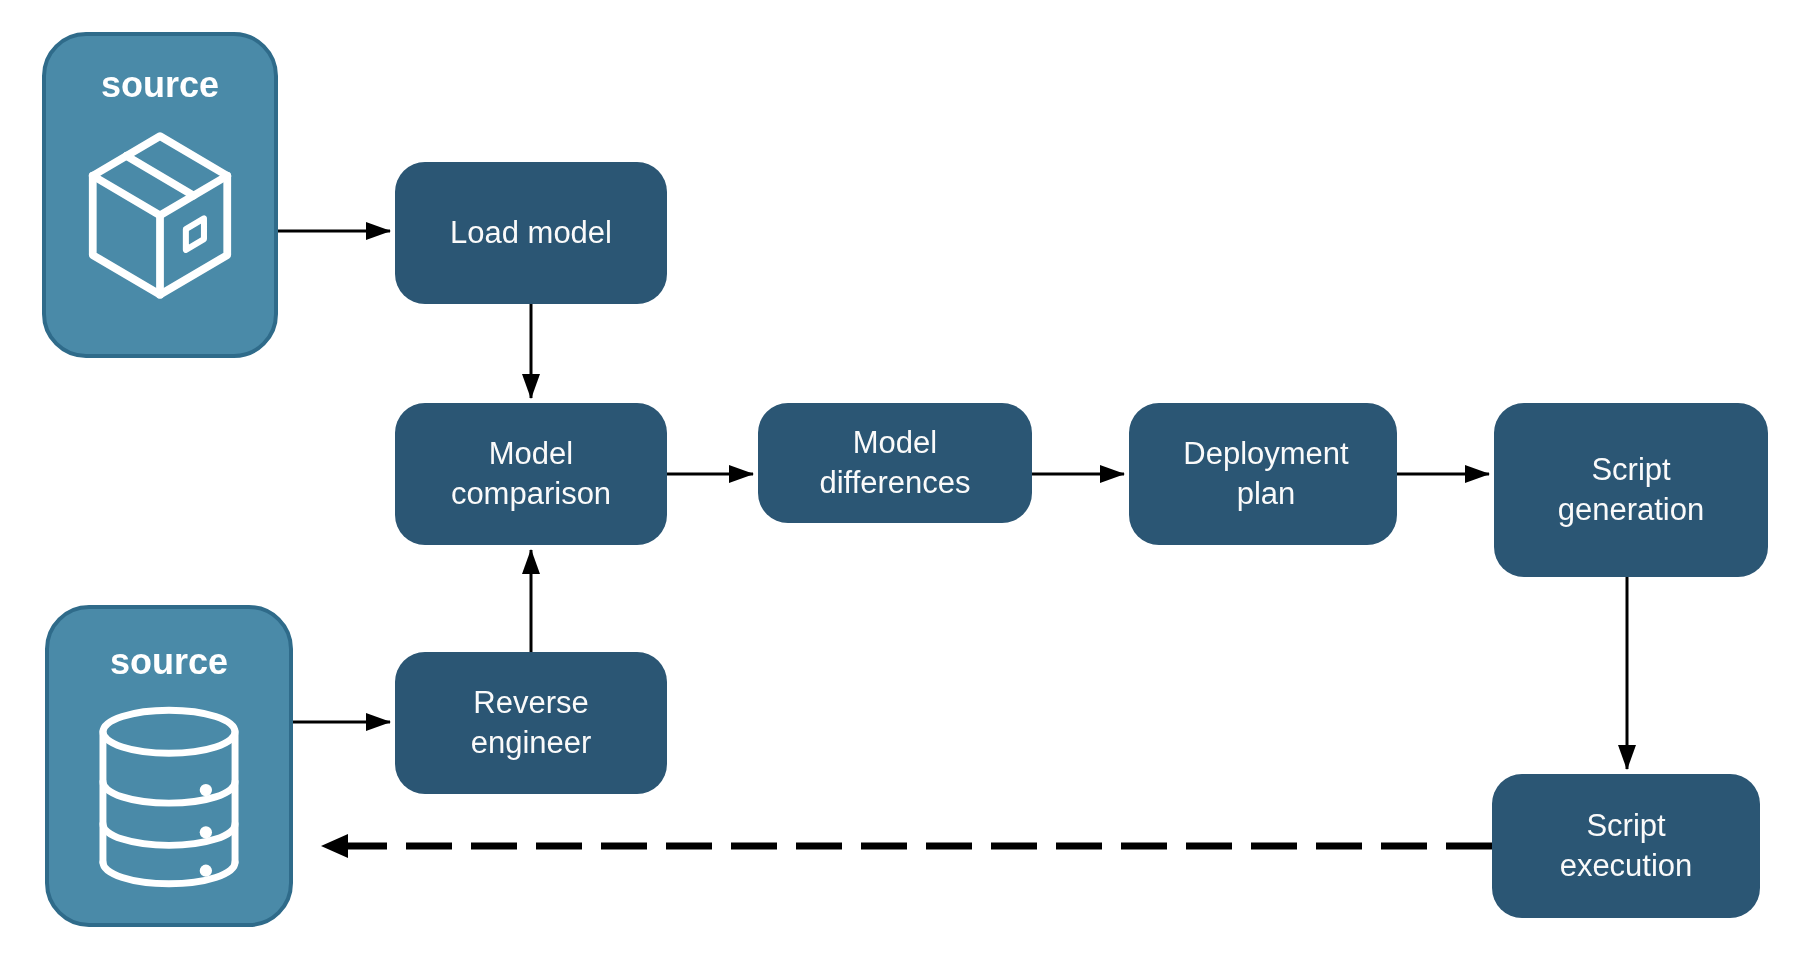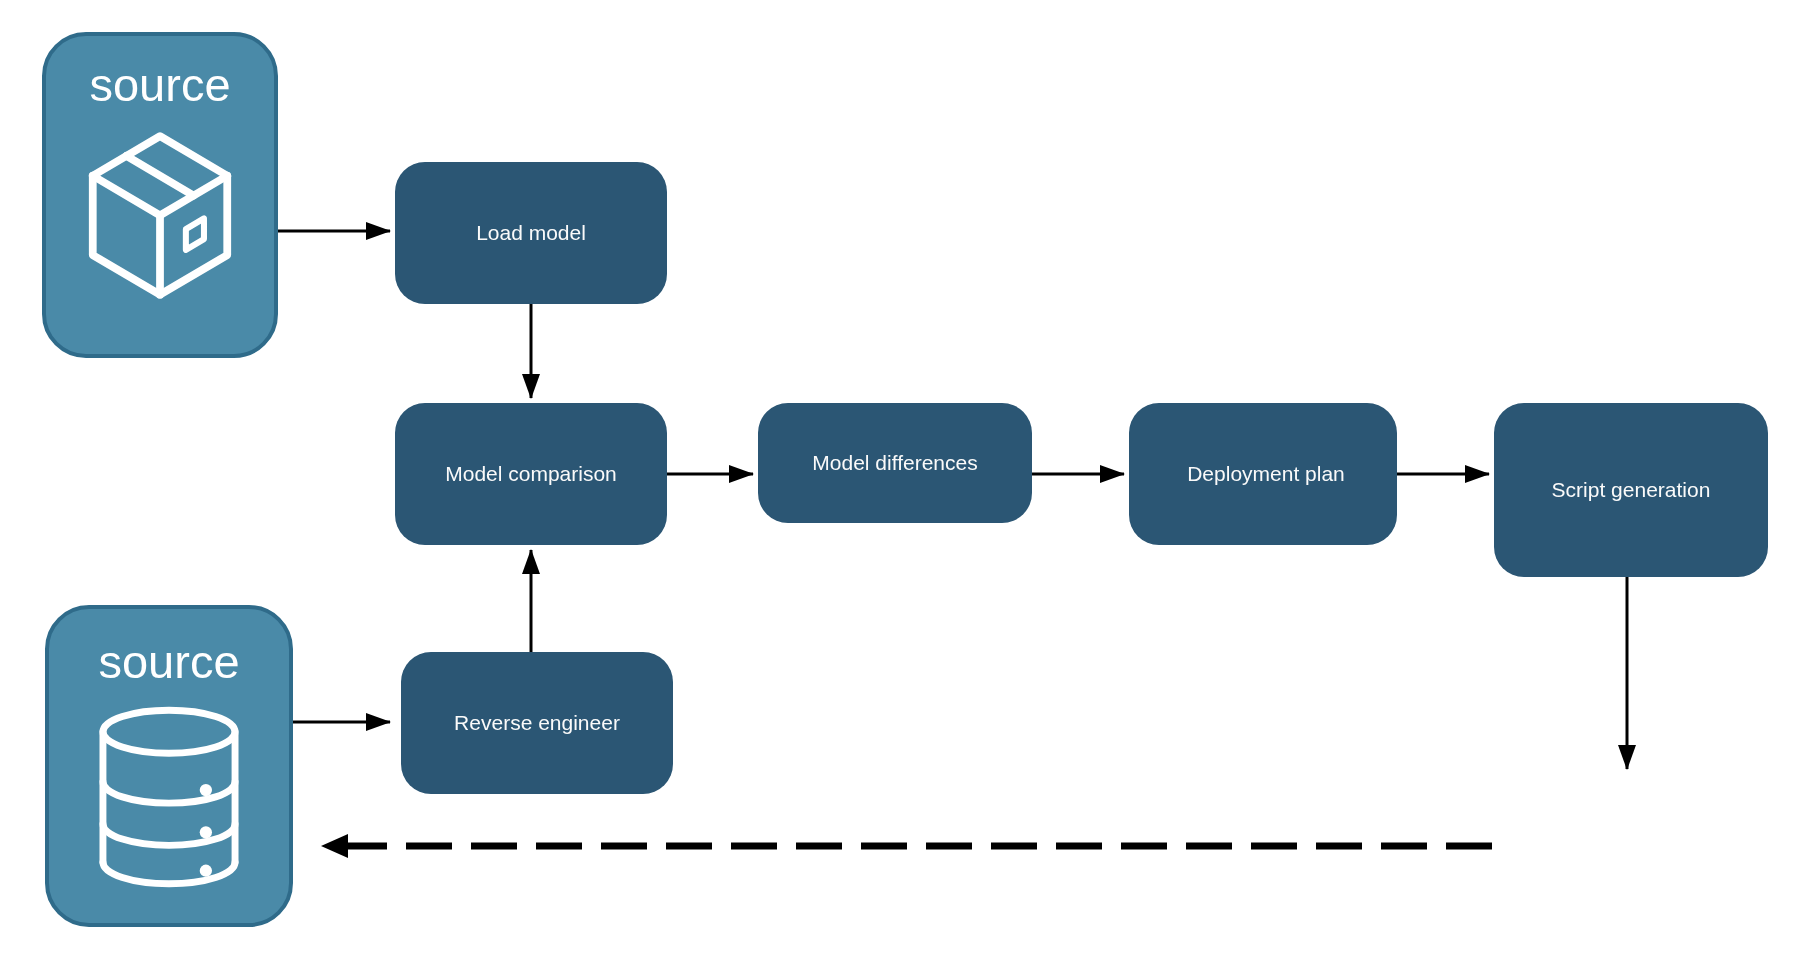--- a/index.html
+++ b/index.html
@@ -18,46 +18,46 @@
   marker path{fill:var(--arrow-color,#000);}
 
   
   .node{
     position:absolute;
     background:var(--node-fill,#2B5674);
     color:var(--node-text,#ffffff);
     border-radius:30px;
     display:flex;align-items:center;justify-content:center;
     text-align:center;
-    font-size:21px;line-height:40px;
+    font-size:31px;line-height:40px;
     box-sizing:border-box;
     padding:0 42px;
   }
   #load-model       {left:395px; top:162px; width:272px; height:142px;}
   #model-comparison {left:395px; top:403px; width:272px; height:142px;}
   #model-differences{left:758px; top:403px; width:274px; height:120px;}
   #deployment-plan  {left:1129px;top:403px; width:268px; height:142px;padding-left:48px;}
   #script-generation{left:1494px;top:403px; width:274px; height:174px;}
-  #reverse-engineer {left:395px; top:652px; width:272px; height:142px;margin-left:6px;}
+  #reverse-engineer {left:395px; top:652px; width:272px; height:142px;}
   #script-execution {left:1492px;top:774px; width:268px; height:144px;}
 
   
   .endpoint{
     position:absolute;
     background:var(--endpoint-fill,#4A8AA8);
     border:4px solid var(--endpoint-border,#2F6B8A);
     border-radius:44px;
     box-sizing:border-box;
     display:flex;flex-direction:column;align-items:center;
   }
   #source{left:42px;top:32px;width:236px;height:326px;padding-top:22px;}
   #target{left:45px;top:605px;width:248px;height:322px;padding-top:26px;}
   .endpoint-label{
     color:var(--endpoint-text,#ffffff);
-    font-size:47px;font-weight:normal;line-height:54px;
+    font-size:36px;font-weight:bold;line-height:54px;
   }
   .endpoint-icon{margin-top:12px;}
   .icon-stroke{stroke:var(--endpoint-text,#ffffff);fill:none;stroke-width:9;stroke-linejoin:round;stroke-linecap:round;}
   .icon-dot{fill:var(--endpoint-text,#ffffff);}
 </style>
 </head>
 <body>
 
 <div class="canvas">
 
@@ -120,14 +120,17 @@
   </div>
   <div class="node" id="deployment-plan">
     <span>Deployment plan</span>
   </div>
   <div class="node" id="script-generation">
     <span>Script generation</span>
   </div>
   <div class="node" id="reverse-engineer">
     <span>Reverse engineer</span>
   </div>
+  <div class="node" id="script-execution">
+    <span>Script execution</span>
+  </div>
 
 </div>
 
 </body></html>

